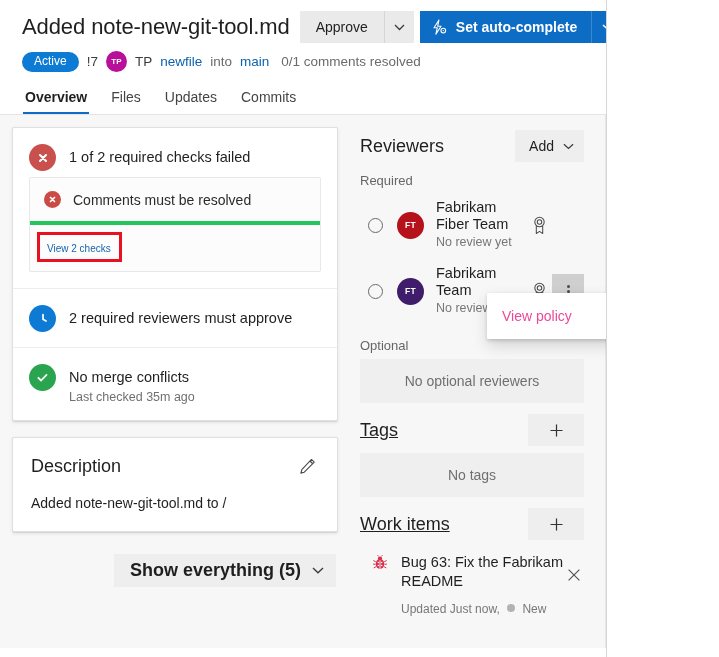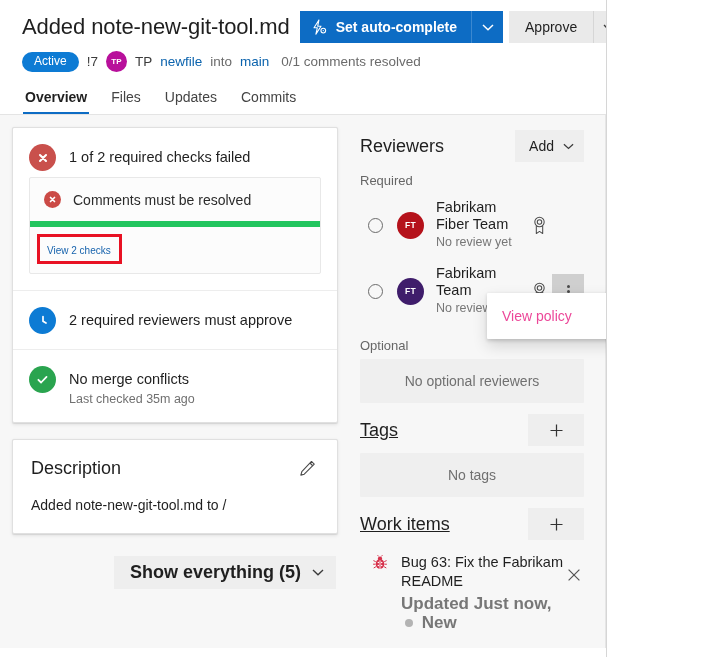--- a/index.html
+++ b/index.html
@@ -272,21 +272,21 @@
     margin: 0 16px 16px 16px;
     border: 1px solid #e8e8e8;
     background: #fcfcfc;
     border-radius: 2px;
   }
   .checks-panel-row {
     display: flex;
     align-items: center;
     gap: 12px;
     padding: 13px 14px;
-    border-bottom: 6px solid #22c55e;
+    border-bottom: 4px solid #22c55e;
   }
   .small-fail {
     width: 17px;
     height: 17px;
     border-radius: 50%;
     background: #cb4a46;
     display: flex;
     align-items: center;
     justify-content: center;
     flex: 0 0 17px;
@@ -511,25 +511,24 @@
     margin-left: 11px;
     line-height: 19px;
   }
   .wi-title {
     font-size: 14.5px;
     color: #1f1f1f;
     display: block;
     cursor: pointer;
   }
   .wi-sub {
-    font-size: 17px;
+    font-size: 12px;
     color: #777777;
     display: block;
-    margin-top: 3px;
-    font-weight: bold;
+    margin-top: 9px;
   }
   .state-dot {
     display: inline-block;
     width: 8px;
     height: 8px;
     border-radius: 50%;
     background: #b3b3b3;
     margin: 0 4px 0 4px;
     vertical-align: 1px;
   }
@@ -576,42 +575,42 @@
 </style>
 </head>
 <body>
 
 <div class="page">
 
   <div class="header">
     <div class="title-row">
       <div class="pr-title">Added note-new-git-tool.md</div>
       <div class="title-actions">
+
+        <div class="btn-split">
+          <button class="btn-approve">Approve</button>
+          <button class="btn-approve-caret">
+            <svg width="11" height="7" viewBox="0 0 11 7">
+              <path d="M1 1 L5.5 5.5 L10 1" fill="none" stroke="#3b3b3b" stroke-width="1.3"></path>
+            </svg>
+          </button>
+        </div>
 
         <div class="btn-split">
           <button class="btn-autocomplete">
             <svg width="17" height="17" viewBox="0 0 18 18">
               <path d="M8.4 1 L3.2 9.2 L6.7 9.2 L5.2 16 L10.6 7.6 L7.1 7.6 Z" fill="none" stroke="#ffffff" stroke-width="1.15" stroke-linejoin="round"></path>
               <circle cx="13" cy="12.3" r="2.5" fill="none" stroke="#ffffff" stroke-width="1.15"></circle>
               <circle cx="13" cy="12.3" r="0.7" fill="#ffffff"></circle>
             </svg>
             <span>Set auto-complete</span>
           </button>
           <button class="btn-autocomplete-caret">
             <svg width="12" height="7" viewBox="0 0 12 7">
               <path d="M1 1 L6 5.7 L11 1" fill="none" stroke="#ffffff" stroke-width="1.5"></path>
-            </svg>
-          </button>
-        </div>
-
-        <div class="btn-split">
-          <button class="btn-approve">Approve</button>
-          <button class="btn-approve-caret">
-            <svg width="11" height="7" viewBox="0 0 11 7">
-              <path d="M1 1 L5.5 5.5 L10 1" fill="none" stroke="#3b3b3b" stroke-width="1.3"></path>
             </svg>
           </button>
         </div>
 
         <button class="btn-more">
           <span class="dots-vert">
               <i></i>
               <i></i>
               <i></i>
             </span>

